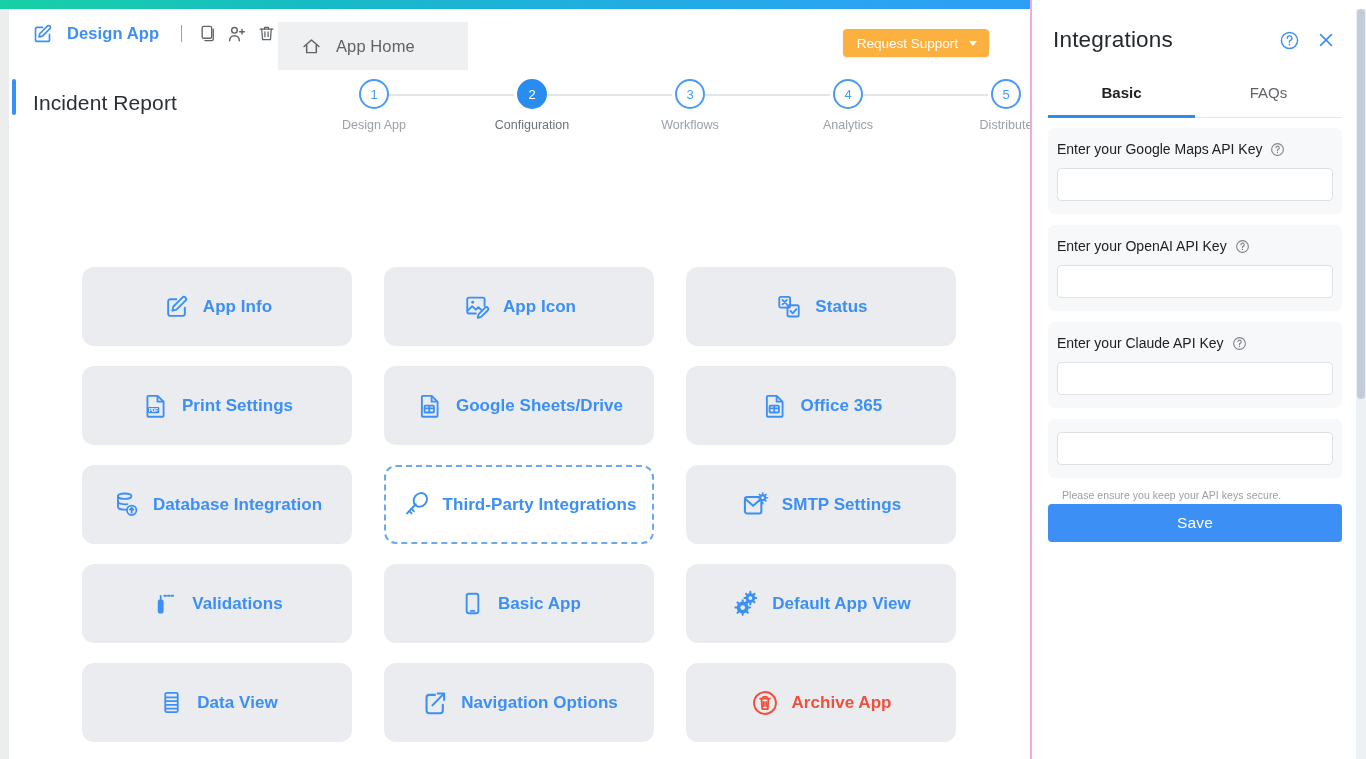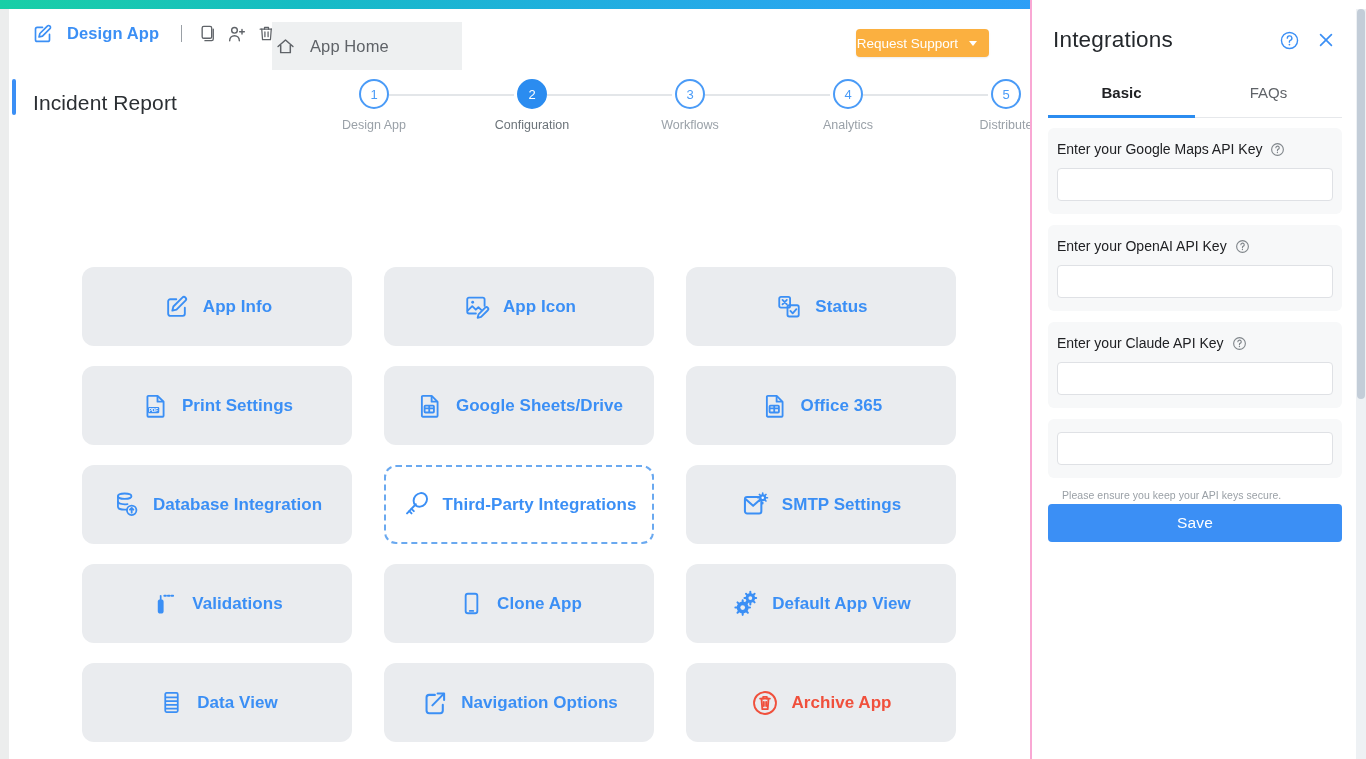--- a/index.html
+++ b/index.html
@@ -51,29 +51,29 @@
   .design-app-btn .lbl {
     color:#3b8ff5; font-size:16.5px; font-weight:bold; white-space:nowrap;
     letter-spacing:.1px;
   }
   .tb-divider {
     width:1px; height:17px; background:#9aa0a6; margin:0 13px 0 18px;
   }
   .tb-icon { width:26px; height:26px; display:flex; align-items:center; justify-content:center;
              cursor:pointer; margin-right:3px; }
   .tab-apphome {
-    position:absolute; left:263px; top:13px; width:190px; height:48px;
+    position:absolute; left:269px; top:13px; width:190px; height:48px;
     background:#eef0f1; display:flex; align-items:center; gap:9px;
-    cursor:pointer;
+    padding-left:20px; cursor:pointer;
   }
   .tab-apphome .lbl { color:#5f6368; font-size:16.5px; letter-spacing:.1px; }
 
   .support-btn {
     position:absolute; right:41px; top:20px;
-    height:28px; padding:0 12px 0 1px; border-radius:4px;
+    height:28px; padding:0 12px 0 14px; border-radius:4px;
     background:#fbb040; color:#ffffff; font-size:13.5px;
     display:flex; align-items:center; gap:11px; cursor:pointer;
     border:none; white-space:nowrap;
     box-shadow:0 1px 2px rgba(0,0,0,.08);
     justify-content:space-between;
   }
   .caret-dn {
     width:0;height:0;border-left:4.5px solid transparent;border-right:4.5px solid transparent;
     border-top:5px solid #ffffff;
   }
@@ -418,21 +418,21 @@
           <span class="lbl">Validations</span>
         </div>
 
         <div class="card">
           <span class="ico">
             <svg width="25" height="25" viewBox="0 0 24 24" fill="none" stroke="#3b8ff5" stroke-width="1.8" stroke-linecap="round" stroke-linejoin="round">
               <rect x="6.4" y="2.6" width="11.2" height="18.8" rx="2.2"></rect>
               <path d="M10.4 19.1h3.2"></path>
             </svg>
           </span>
-          <span class="lbl">Clone App</span>
+          <span class="lbl">Basic App</span>
         </div>
 
         <div class="card">
           <span class="ico">
             <svg width="27" height="27" viewBox="0 0 24 24">
               <g fill="#3b8ff5">
                 <circle cx="15.4" cy="7.2" r="4.3"></circle>
                 <circle cx="15.4" cy="7.2" r="1.7" fill="#eaecef"></circle>
                 <circle cx="8.6" cy="15.6" r="5.3"></circle>
                 <circle cx="8.6" cy="15.6" r="2.1" fill="#eaecef"></circle>

